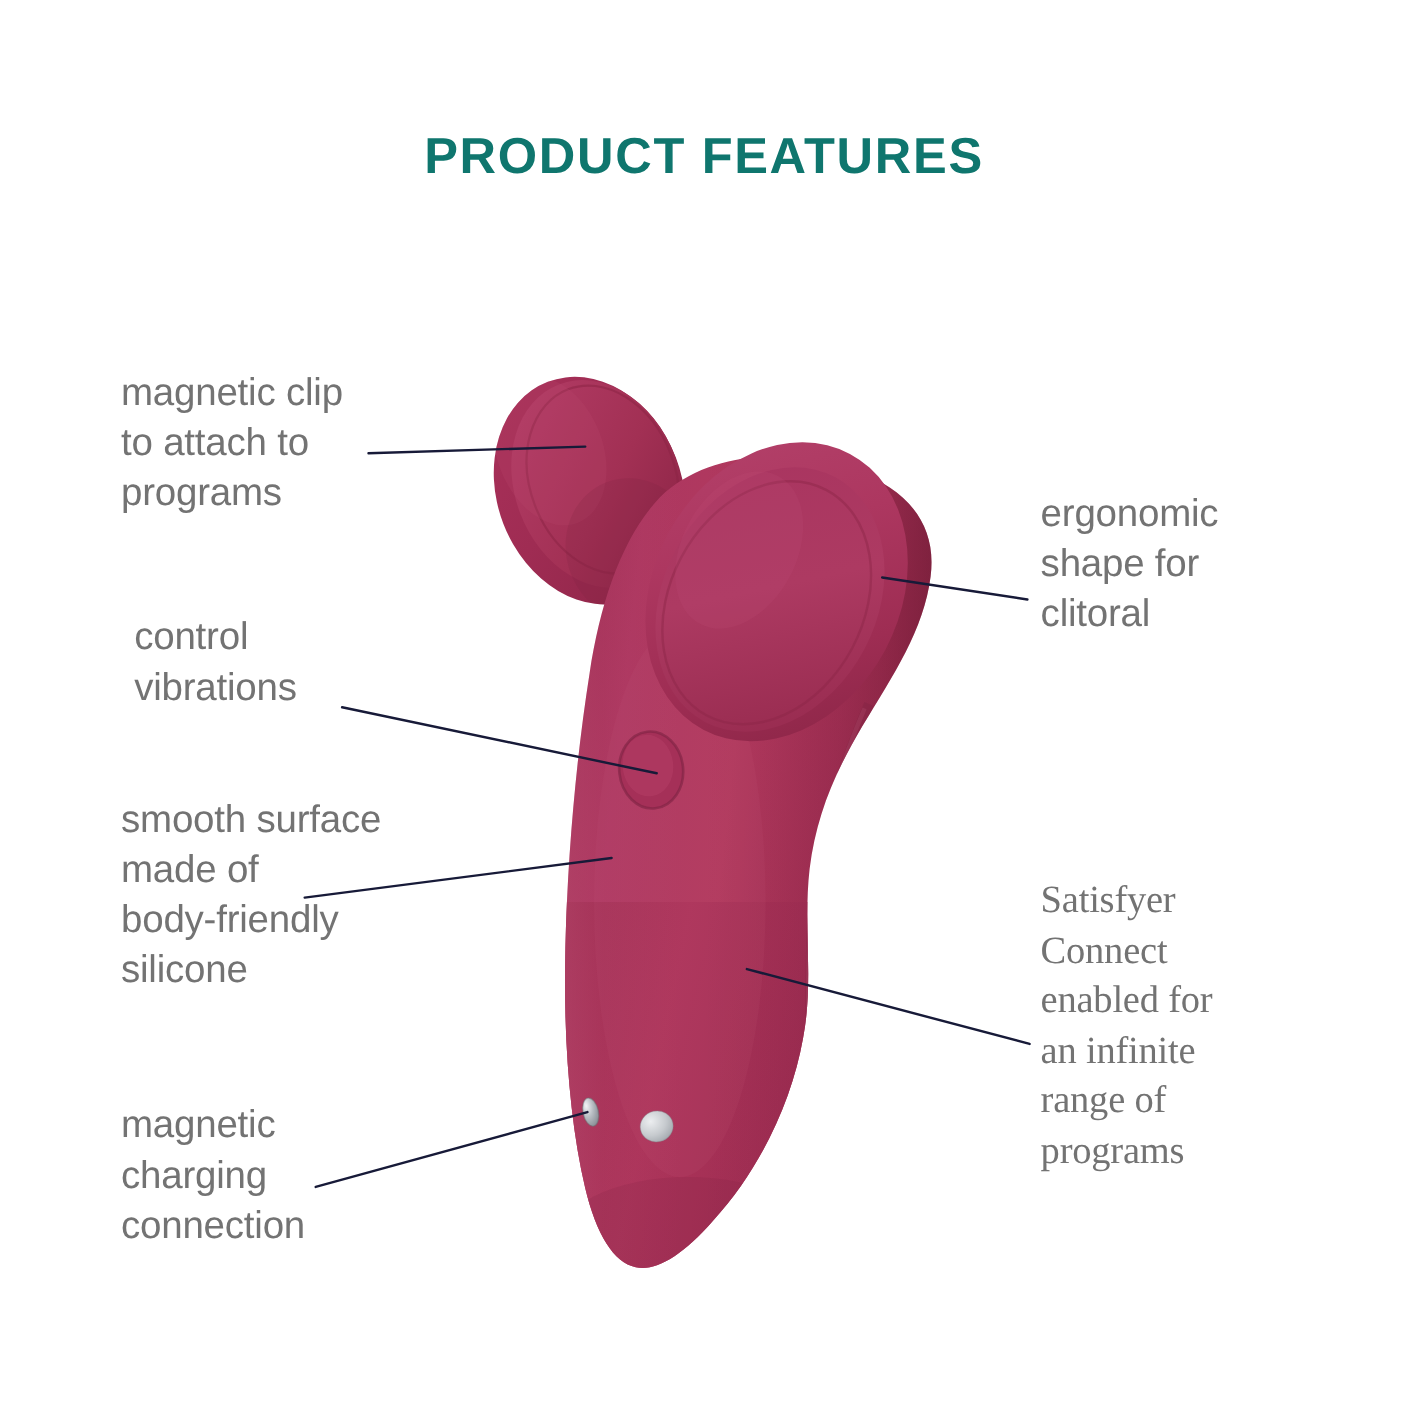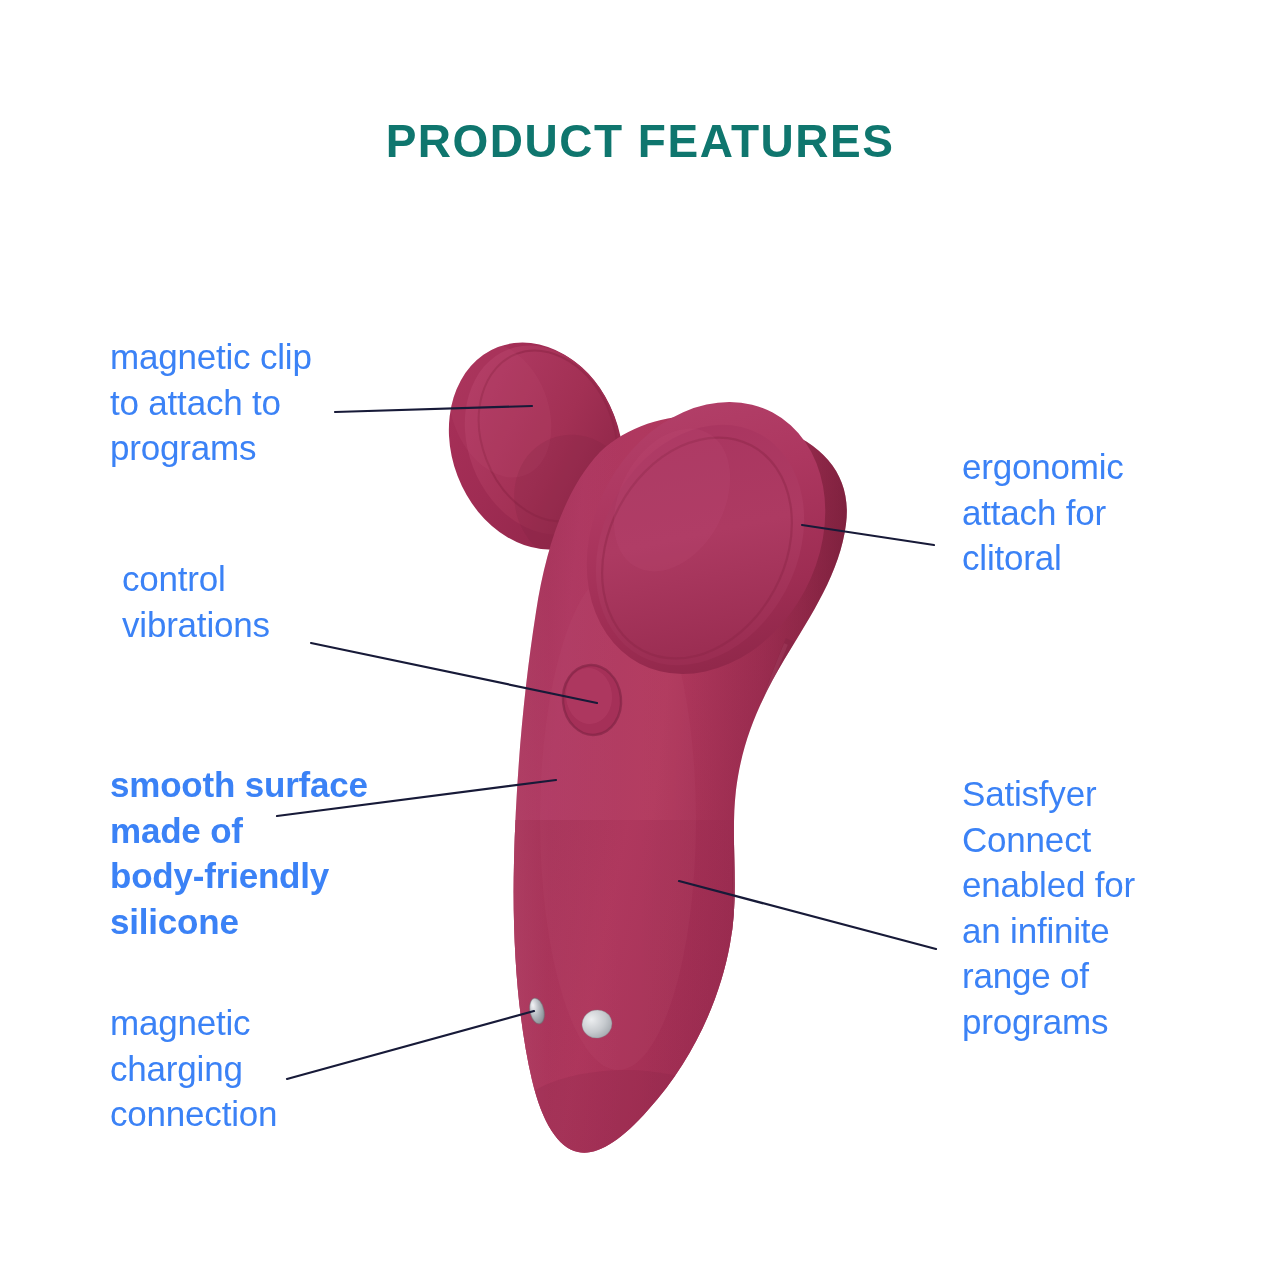--- a/index.html
+++ b/index.html
@@ -34,32 +34,32 @@
     line-height: 1;
     white-space: nowrap;
   }
 
   
   .callout {
     position: absolute;
     font-family: "Liberation Sans", sans-serif;
     font-size: 35px;
     line-height: 1.30;
-    color: #3b82f6;
+    color: #737373;
     letter-spacing: -0.2px;
   }
   .callout.left  { text-align: left; }
-  .callout.right { text-align: left; margin-left: 16px; }
+  .callout.right { text-align: left; }
 
   #callout-magnetic-clip      { left: 110px; top: 334px;  width: 300px; }
   #callout-control-vibrations { left: 122px; top: 556px;  width: 300px; }
-  #callout-smooth-surface     { left: 110px; top: 762px;  width: 320px; font-weight: bold; }
+  #callout-smooth-surface     { left: 110px; top: 722px;  width: 320px; }
   #callout-magnetic-charging  { left: 110px; top: 1000px; width: 300px; }
   #callout-ergonomic-shape    { left: 946px; top: 444px;  width: 235px; }
-  #callout-satisfyer-connect  { left: 946px; top: 771px;  width: 235px; }
+  #callout-satisfyer-connect  { left: 946px; top: 795px;  width: 235px; font-family: Liberation Serif, serif; }
 
   
   #illustration {
     position: absolute;
     left: 0;
     top: 0;
     width: 1280px;
     height: 1280px;
   }
   #leader-lines {
@@ -255,21 +255,21 @@
   </div>
 
   <div class="callout left" id="callout-magnetic-charging">
     <div>magnetic</div>
     <div>charging</div>
     <div>connection</div>
   </div>
 
   <div class="callout right" id="callout-ergonomic-shape">
     <div>ergonomic</div>
-    <div>attach for</div>
+    <div>shape for</div>
     <div>clitoral</div>
   </div>
 
   <div class="callout right" id="callout-satisfyer-connect">
     <div>Satisfyer</div>
     <div>Connect</div>
     <div>enabled for</div>
     <div>an infinite</div>
     <div>range of</div>
     <div>programs</div>

